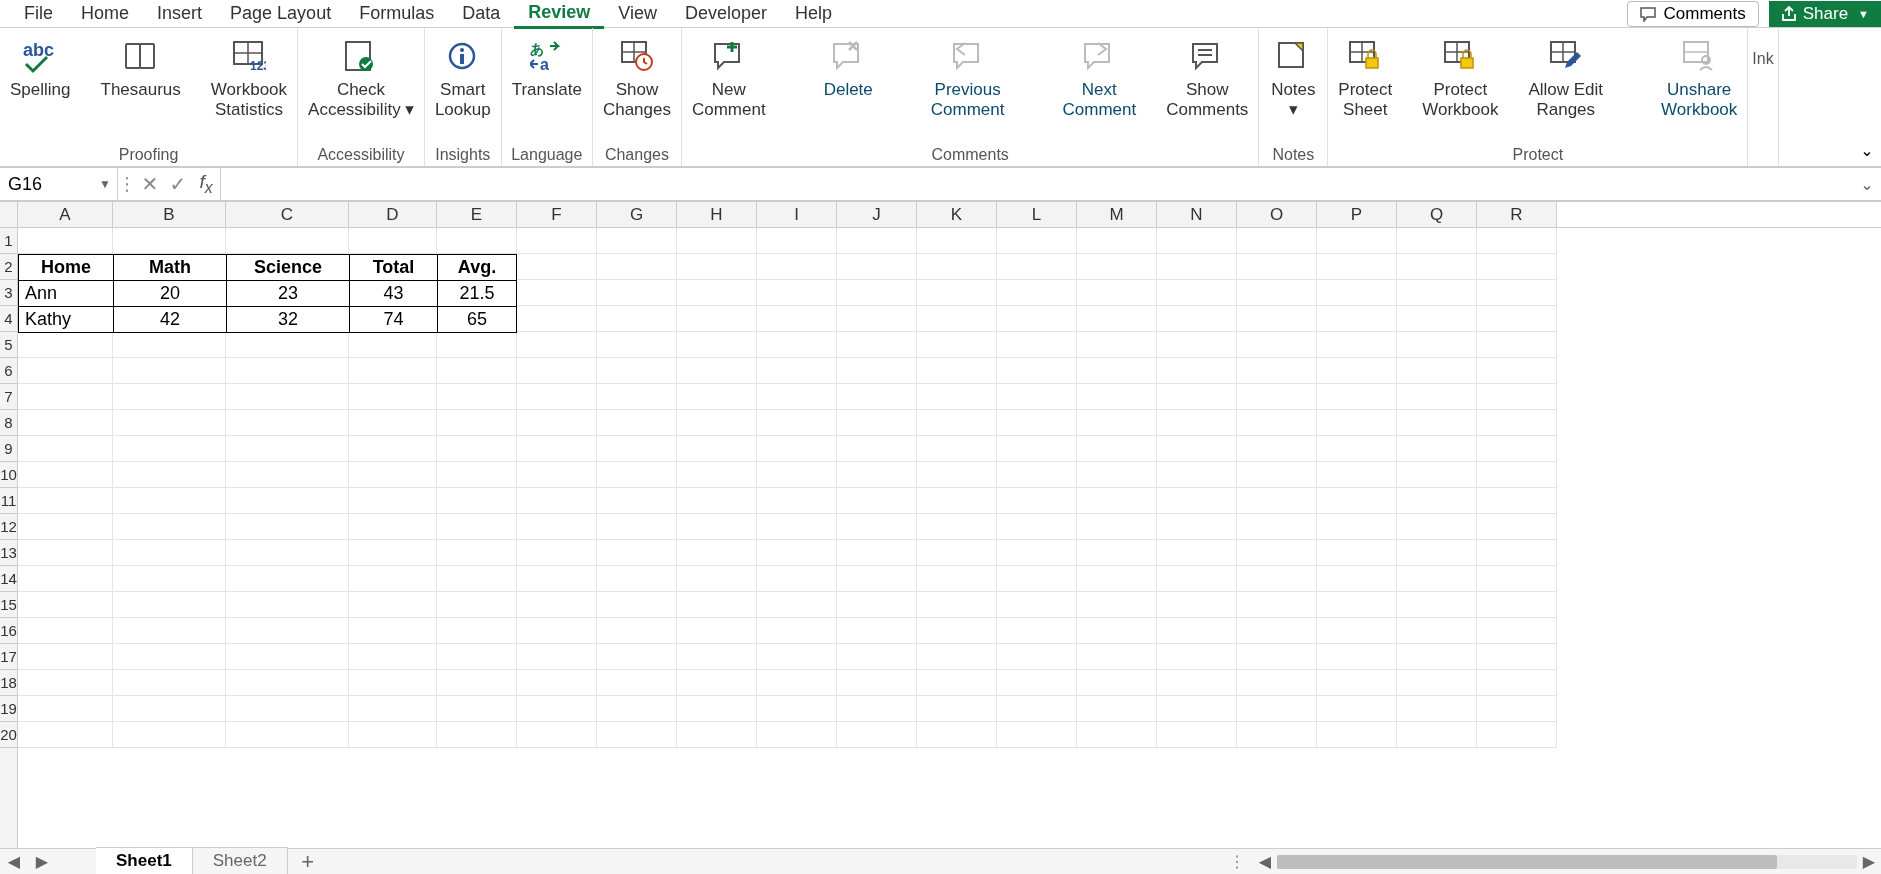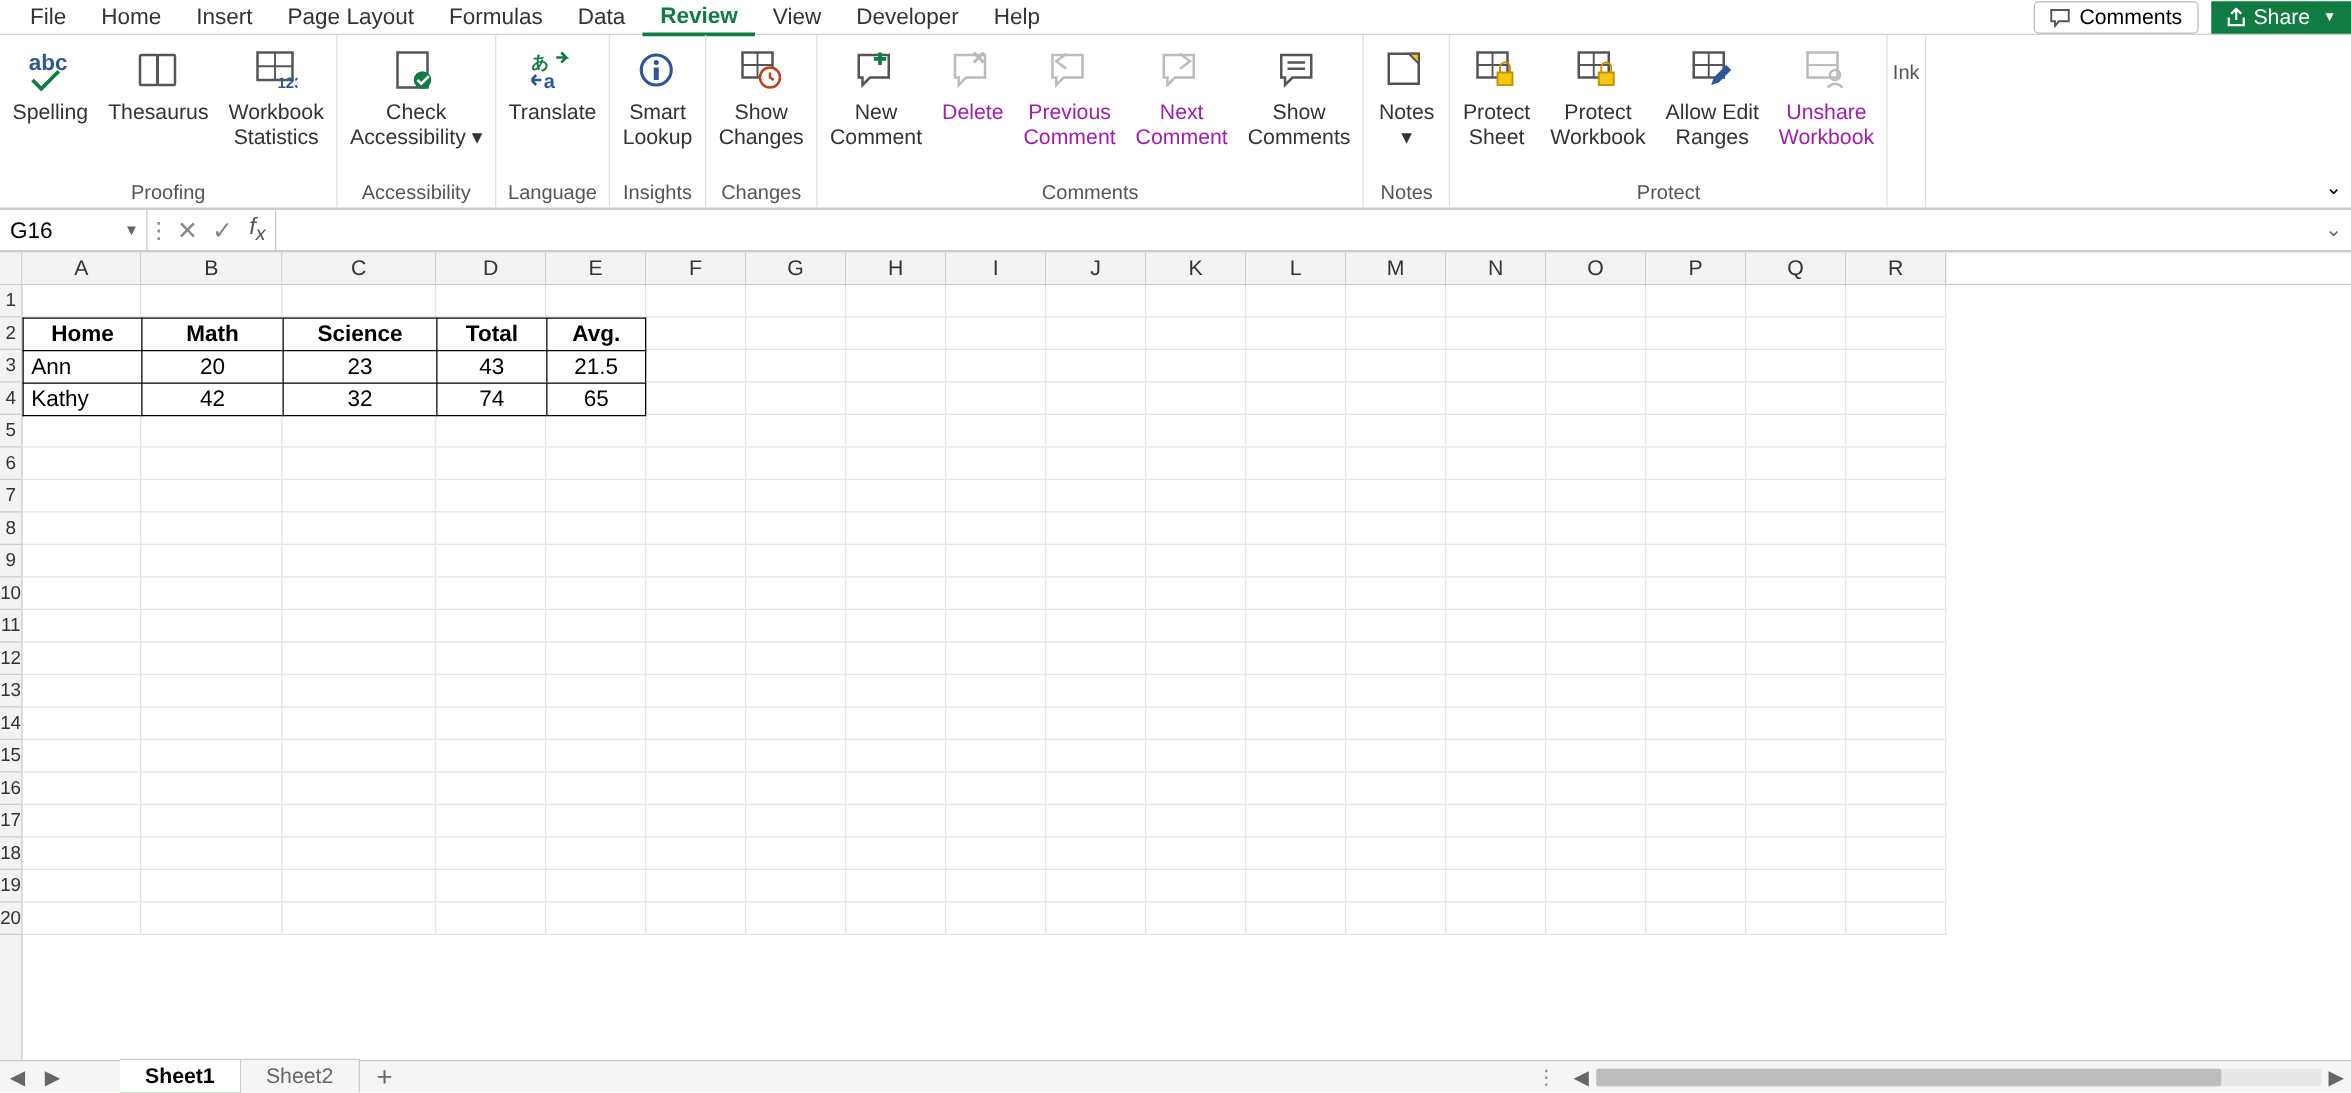--- a/index.html
+++ b/index.html
@@ -10,23 +10,23 @@
 .menu-bar .tab { padding: 3px 14px; font-size: 18px; color: #333; cursor: pointer; }
 .menu-bar .tab.active { color: #107c41; border-bottom: 3px solid #107c41; font-weight: 600; }
 .menu-bar .spacer { flex: 1; }
 .menu-bar .comments-btn { display: flex; align-items: center; gap: 6px; border: 1px solid #bbb; border-radius: 4px; padding: 2px 12px; font-size: 17px; margin-right: 10px; cursor: pointer; }
 .menu-bar .share-btn { display: flex; align-items: center; gap: 6px; background: #107c41; color: #fff; padding: 3px 12px; font-size: 17px; cursor: pointer; }
 .menu-bar .share-btn svg { stroke: #fff; }
 
 
 .ribbon { display: flex; height: 140px; border-bottom: 2px solid #ccc; background: #fff; }
 .ribbon-group { display: flex; flex-direction: column; align-items: center; justify-content: space-between; border-right: 1px solid #e0e0e0; padding: 6px 4px 2px; }
-.ribbon-group .buttons { display: flex; gap: 4px; flex: 1; align-items: flex-start; }
+.ribbon-group .buttons { display: flex; gap: 18px; flex: 1; align-items: flex-start; }
 .ribbon-btn { display: flex; flex-direction: column; align-items: center; justify-content: flex-start; padding: 2px 6px; min-width: 60px; cursor: pointer; color: #333; }
-.ribbon-btn.disabled { color: #a21caf; cursor: default; }
+.ribbon-btn.disabled { color: #0c4a6e; cursor: default; margin-left: 28px; }
 .ribbon-btn .icon-holder { height: 42px; display: flex; align-items: center; justify-content: center; }
 .ribbon-btn .lbl { font-size: 17px; text-align: center; line-height: 1.15; margin-top: 2px; }
 .ribbon-group .group-label { font-size: 16px; color: #555; padding: 2px 0 0; margin-top: 14px; }
 .ribbon-collapse { width: 28px; display:flex; align-items:flex-end; justify-content:center; padding-bottom:6px; margin-left:auto;}
 
 
 .formula-bar { display: flex; align-items: center; height: 34px; border-bottom: 2px solid #ccc; }
 .name-box { width: 118px; height: 100%; border-right: 1px solid #ccc; display: flex; align-items: center; padding: 0 8px; font-size: 18px; position: relative; }
 .name-box .dd { position: absolute; right: 6px; color: #666; font-size: 12px; }
 .fb-sep { width: 18px; text-align: center; color: #888; font-size: 18px; }
@@ -243,40 +243,40 @@
           <div class="lbl">Check<br>Accessibility ▾</div>
         </div>
       </div>
       <div class="group-label">Accessibility</div>
     </div>
     <div class="ribbon-group">
       <div class="buttons">
         <div class="ribbon-btn">
           <div class="icon-holder">
             <svg width="34" height="34" style="color:#555">
-              <use href="#i-translate"></use>
-            </svg>
-          </div>
-          <div class="lbl">Translate</div>
-        </div>
-      </div>
-      <div class="group-label">Language</div>
+              <use href="#i-bulb-i"></use>
+            </svg>
+          </div>
+          <div class="lbl">Smart<br>Lookup</div>
+        </div>
+      </div>
+      <div class="group-label">Insights</div>
     </div>
     <div class="ribbon-group">
       <div class="buttons">
         <div class="ribbon-btn">
           <div class="icon-holder">
             <svg width="34" height="34" style="color:#555">
-              <use href="#i-bulb-i"></use>
-            </svg>
-          </div>
-          <div class="lbl">Smart<br>Lookup</div>
-        </div>
-      </div>
-      <div class="group-label">Insights</div>
+              <use href="#i-translate"></use>
+            </svg>
+          </div>
+          <div class="lbl">Translate</div>
+        </div>
+      </div>
+      <div class="group-label">Language</div>
     </div>
     <div class="ribbon-group">
       <div class="buttons">
         <div class="ribbon-btn">
           <div class="icon-holder">
             <svg width="34" height="34" style="color:#555">
               <use href="#i-grid-clock"></use>
             </svg>
           </div>
           <div class="lbl">Show<br>Changes</div>

